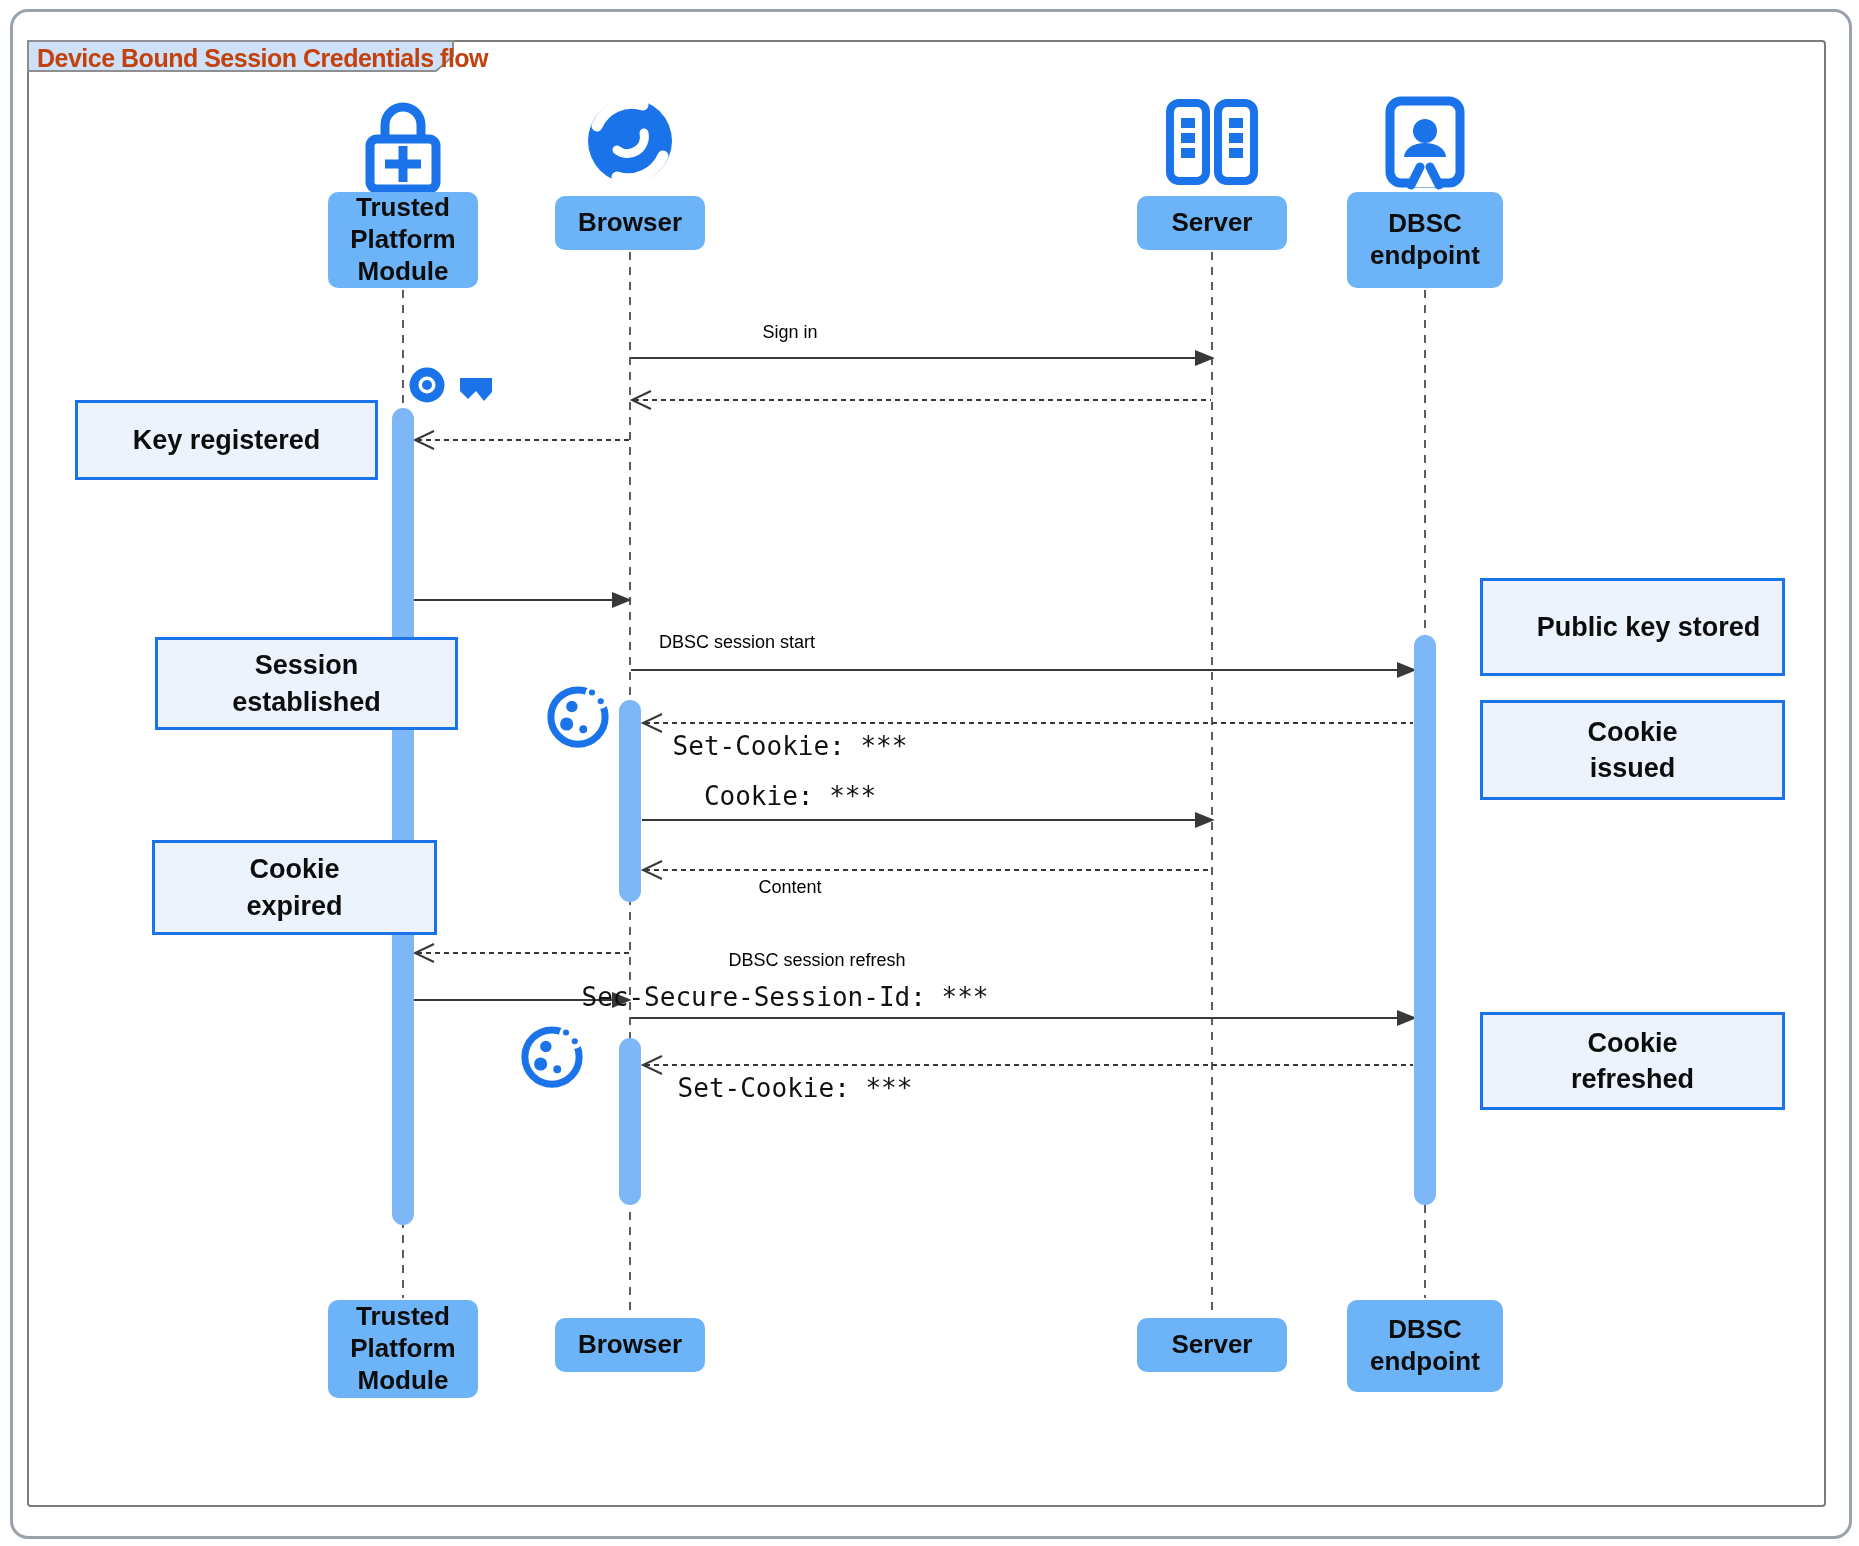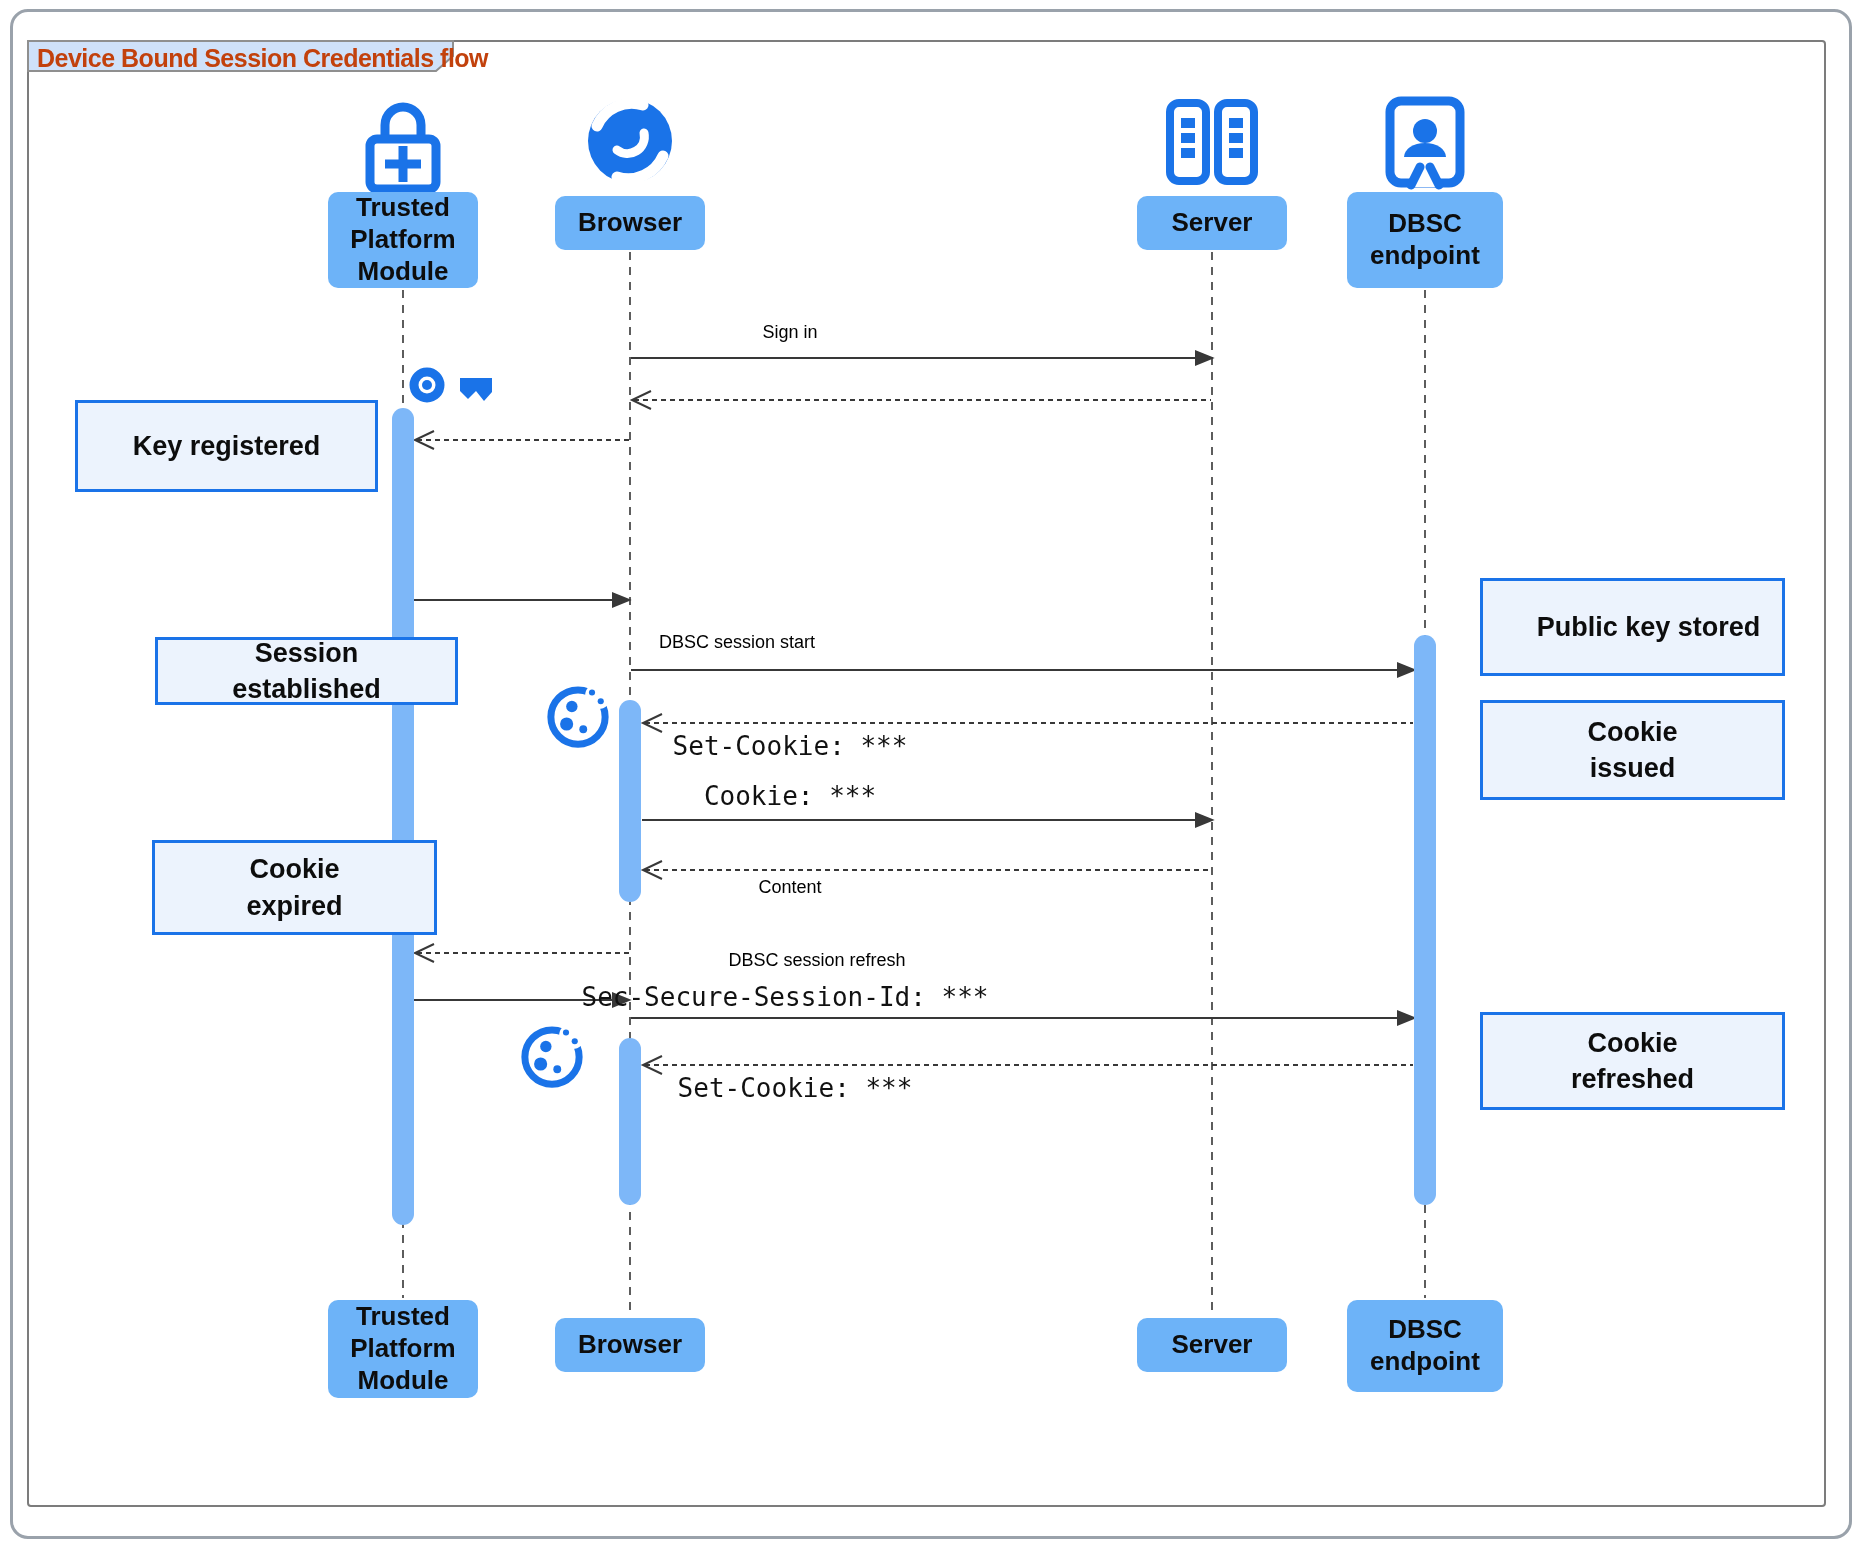--- a/index.html
+++ b/index.html
@@ -173,22 +173,22 @@
 endpoint</div>
 
   <div class="abs actor-label" style="left:328px;top:1300px;width:150px;height:98px;">Trusted
 Platform
 Module</div>
   <div class="abs actor-label" style="left:555px;top:1318px;width:150px;height:54px;">Browser</div>
   <div class="abs actor-label" style="left:1137px;top:1318px;width:150px;height:54px;">Server</div>
   <div class="abs actor-label" style="left:1347px;top:1300px;width:156px;height:92px;">DBSC
 endpoint</div>
 
-  <div class="abs note" style="left:75px;top:400px;width:303px;height:92px;">Key registered</div>
-  <div class="abs note" style="left:155px;top:637px;width:303px;height:68px;">Session
+  <div class="abs note" style="left:75px;top:400px;width:303px;height:80px;">Key registered</div>
+  <div class="abs note" style="left:155px;top:637px;width:303px;height:93px;">Session
 established</div>
   <div class="abs note" style="left:152px;top:840px;width:285px;height:95px;">Cookie
 expired</div>
   <div class="abs note" style="left:1480px;top:578px;width:305px;height:98px;padding-left:32px;">Public key stored</div>
   <div class="abs note" style="left:1480px;top:700px;width:305px;height:100px;">Cookie
 issued</div>
   <div class="abs note" style="left:1480px;top:1012px;width:305px;height:98px;">Cookie
 refreshed</div>
 
   <div class="abs msg" style="left:790px;top:322px;">Sign in</div>

